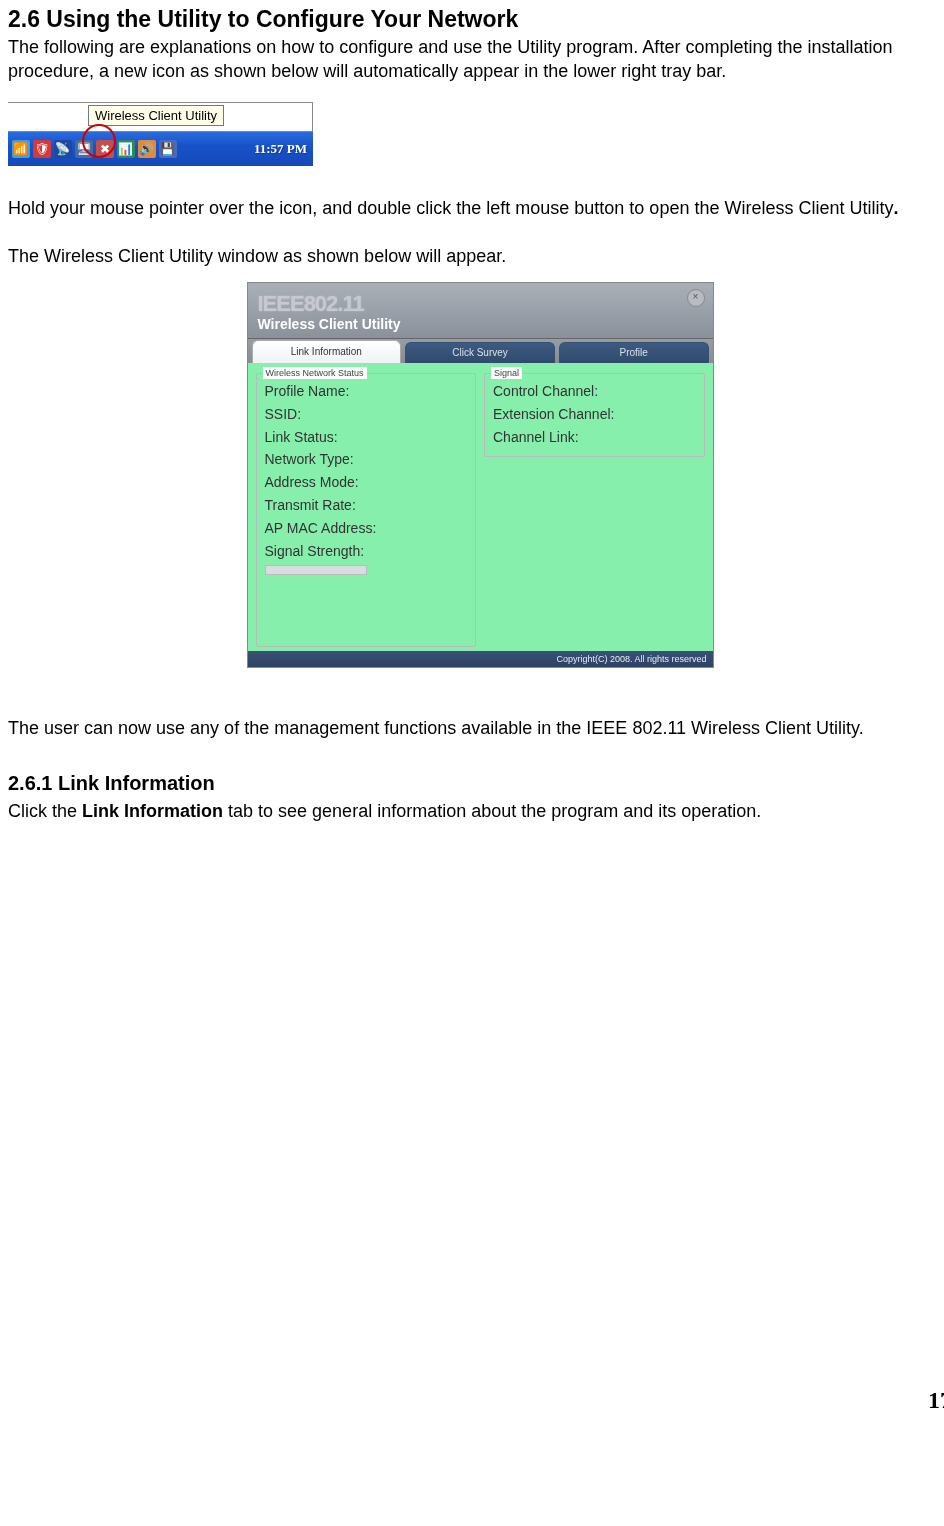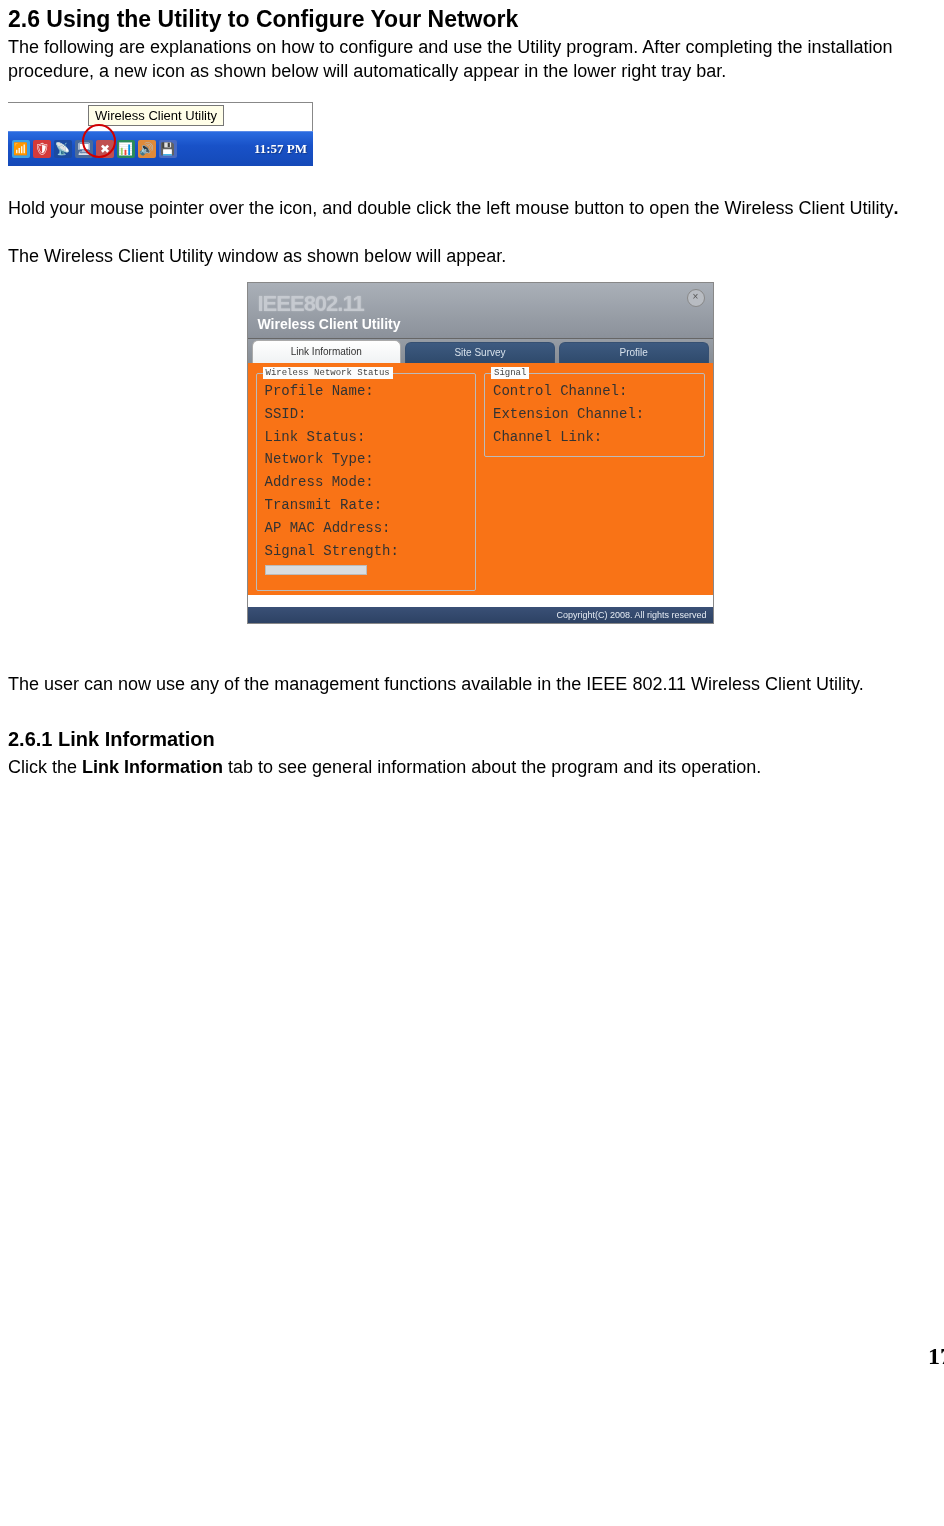--- a/index.html
+++ b/index.html
@@ -159,27 +159,26 @@
   }
   .uw-tab.active {
     background: linear-gradient(#fff,#f0f2f4);
     color: #333;
     height: 22px;
     line-height: 22px;
     font-weight: normal;
     border-color: #aaa;
   }
   .uw-body {
-    background: #f97316;
+    background: #86efac;
     padding: 10px 8px 4px 8px;
     display: flex;
     gap: 8px;
-    height: 232px;
+    height: 288px;
     box-sizing: border-box;
-    font-family: Liberation Mono, monospace;
   }
   .uw-col { flex: 1; display: flex; flex-direction: column; gap: 6px; }
   .fieldset {
     border: 1px solid #bbb;
     border-radius: 2px;
     padding: 6px 8px 8px 8px;
     position: relative;
   }
   .fs-legend {
     position: absolute;
@@ -199,21 +198,20 @@
     background: #d9dce0;
     border: 1px solid #bbb;
     margin-top: 2px;
   }
   .uw-footer {
     background: linear-gradient(#3a5076,#2d4264);
     color: #e6ecf4;
     text-align: right;
     font-size: 9px;
     padding: 2px 6px;
-    margin-top: 12px;
   }
 </style>
 </head>
 <body>
 
 <h2 class="section">2.6 Using the Utility to Configure Your Network</h2>
 <p>The following are explanations on how to configure and use the Utility program. After completing the installation procedure, a new icon as shown below will automatically appear in the lower right tray bar.</p>
 
 <div class="tray-wrap" style="position:relative;">
   <div class="tray-tooltip-row">
@@ -243,21 +241,21 @@
 <p>The Wireless Client Utility window as shown below will appear.</p>
 
 <div class="utility-window">
   <div class="uw-header">
     <div class="uw-ieee">IEEE802.11</div>
     <div class="uw-title">Wireless Client Utility</div>
     <div class="uw-close">×</div>
   </div>
   <div class="uw-tabs">
     <div class="uw-tab active">Link Information</div>
-    <div class="uw-tab">Site Survey</div>
+    <div class="uw-tab">Click Survey</div>
     <div class="uw-tab">Profile</div>
   </div>
   <div class="uw-body">
     <div class="uw-col">
       <div class="fieldset" style="flex:1;">
         <div class="fs-legend">Wireless Network Status</div>
         <div class="fs-row">Profile Name:</div>
         <div class="fs-row">SSID:</div>
         <div class="fs-row">Link Status:</div>
         <div class="fs-row">Network Type:</div>

